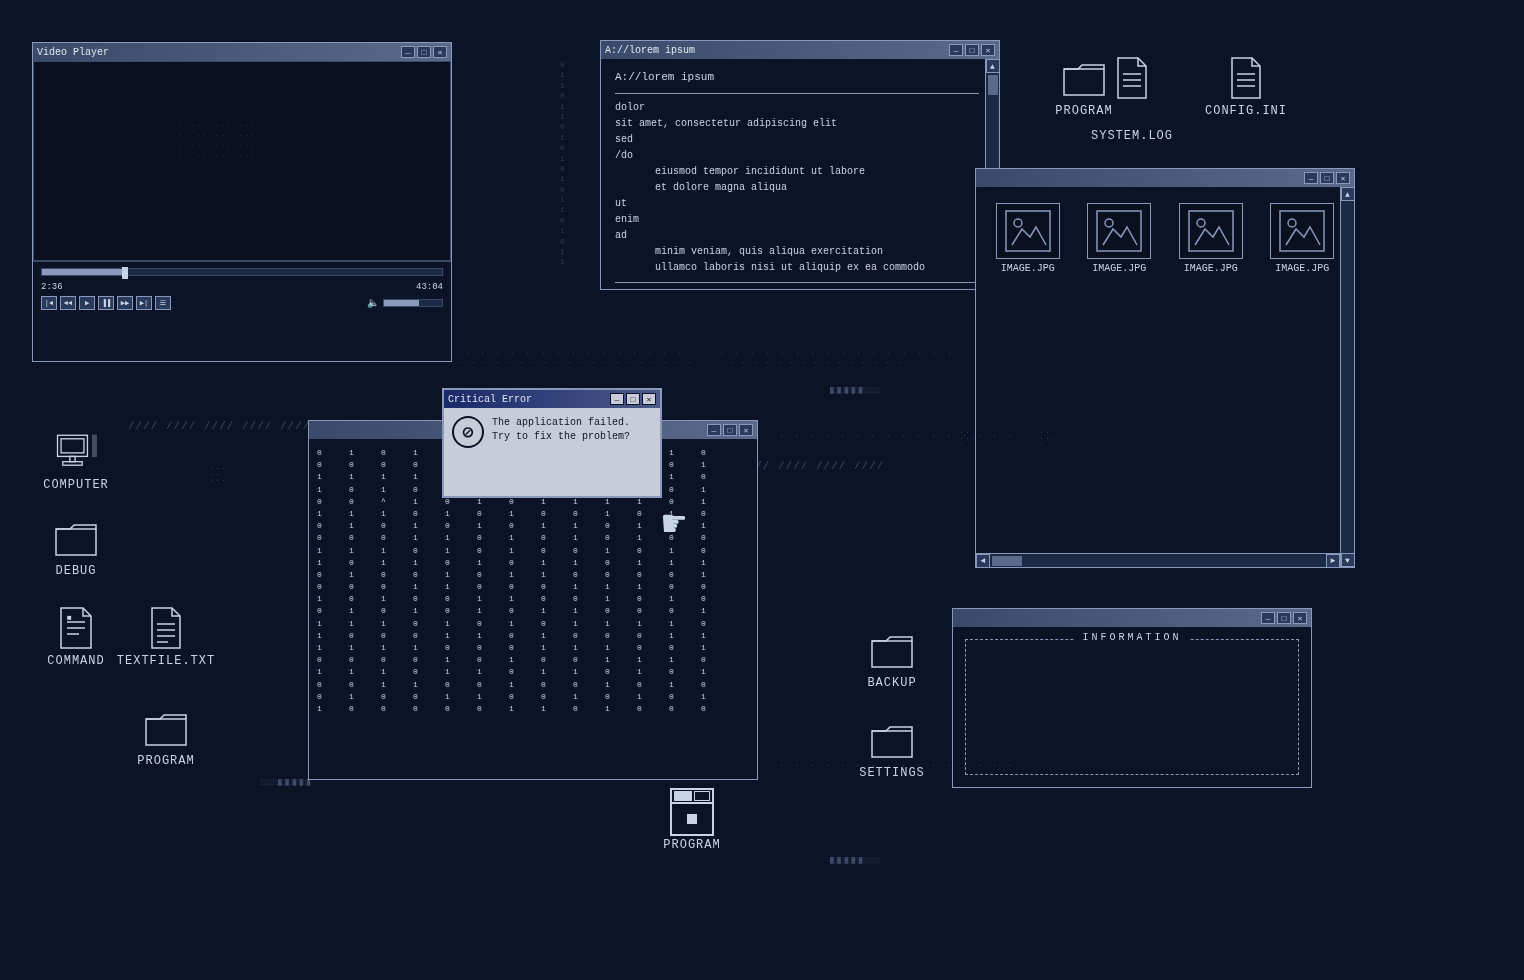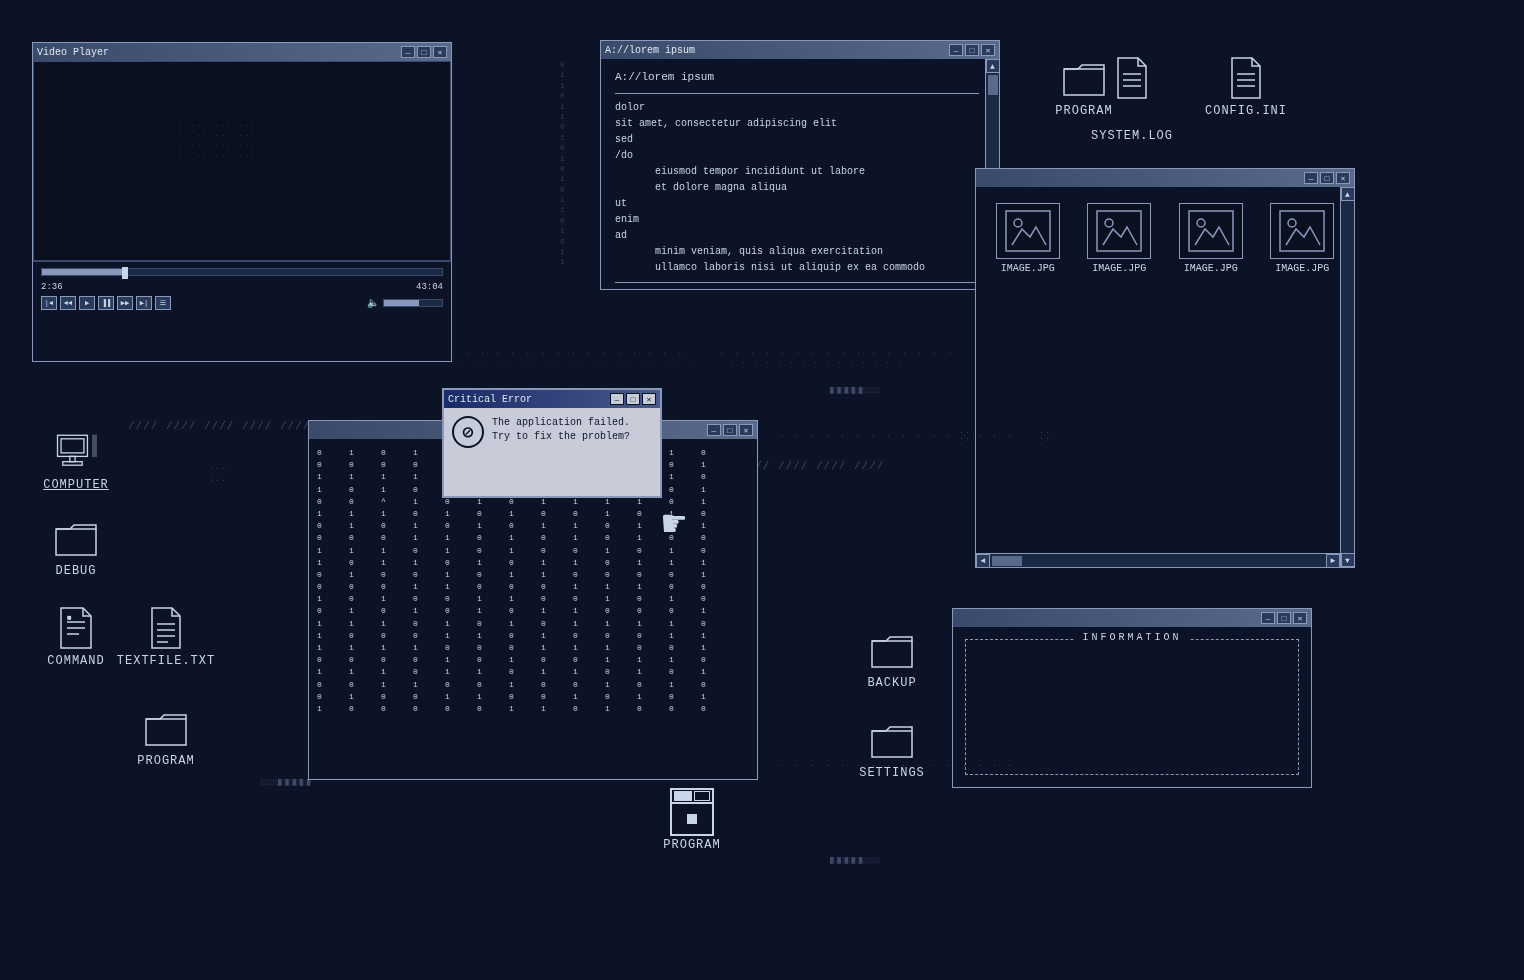--- a/index.html
+++ b/index.html
@@ -1010,21 +1010,21 @@
       <div class="win-btn">✕</div>
     </div>
   </div>
   <div class="info-content">
     <div class="info-border-box">
       <div class="info-title-bar">INFORMATION</div>
     </div>
   </div>
 </div>
 
-<div class="desktop-icon" style="left:36px; top:430px;text-decoration:underline;">
+<div class="desktop-icon" style="left:36px; top:430px;">
   <div class="desktop-icon-img">
     <svg class="computer-svg" viewBox="0 0 50 46" fill="none" stroke="#c8d4e8" stroke-width="1.5">
       <rect x="4" y="4" width="34" height="24" rx="0"></rect>
       <rect x="8" y="8" width="26" height="16" fill="#0d1326"></rect>
       <rect x="18" y="28" width="6" height="6"></rect>
       <rect x="10" y="34" width="22" height="4"></rect>
 
       <rect x="44" y="4" width="4" height="24" fill="#c8d4e8" opacity="0.3"></rect>
     </svg>
   </div>

